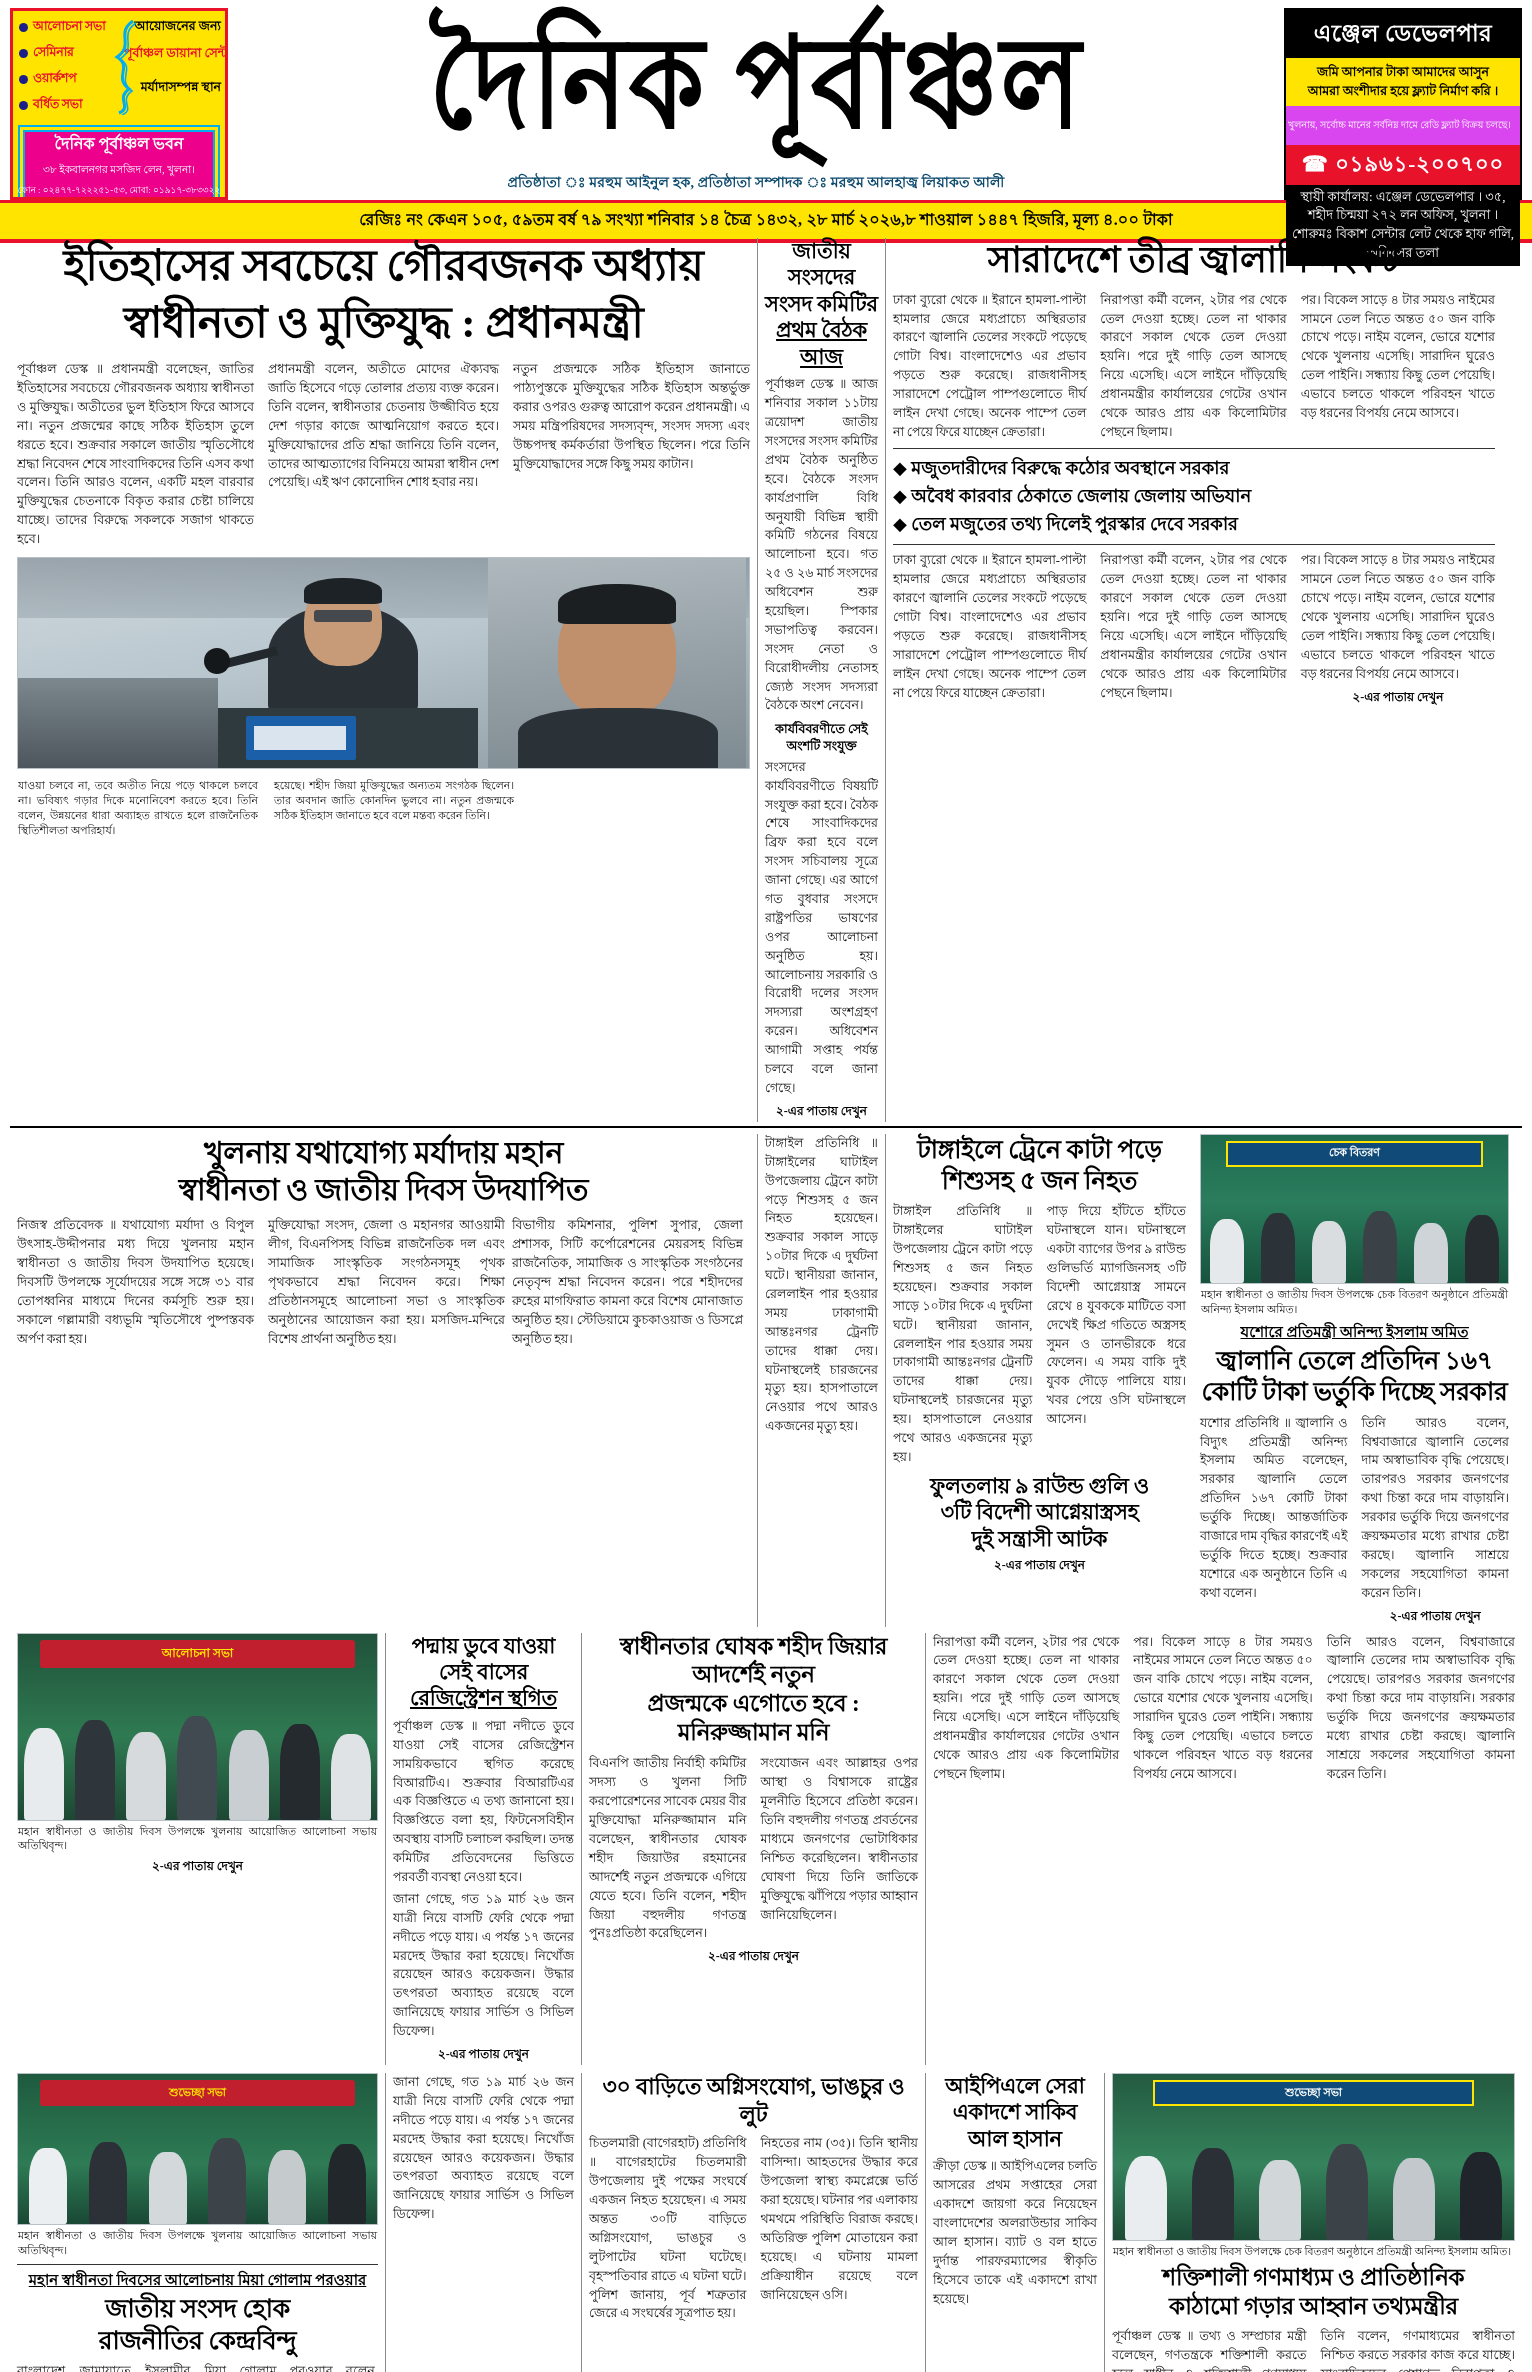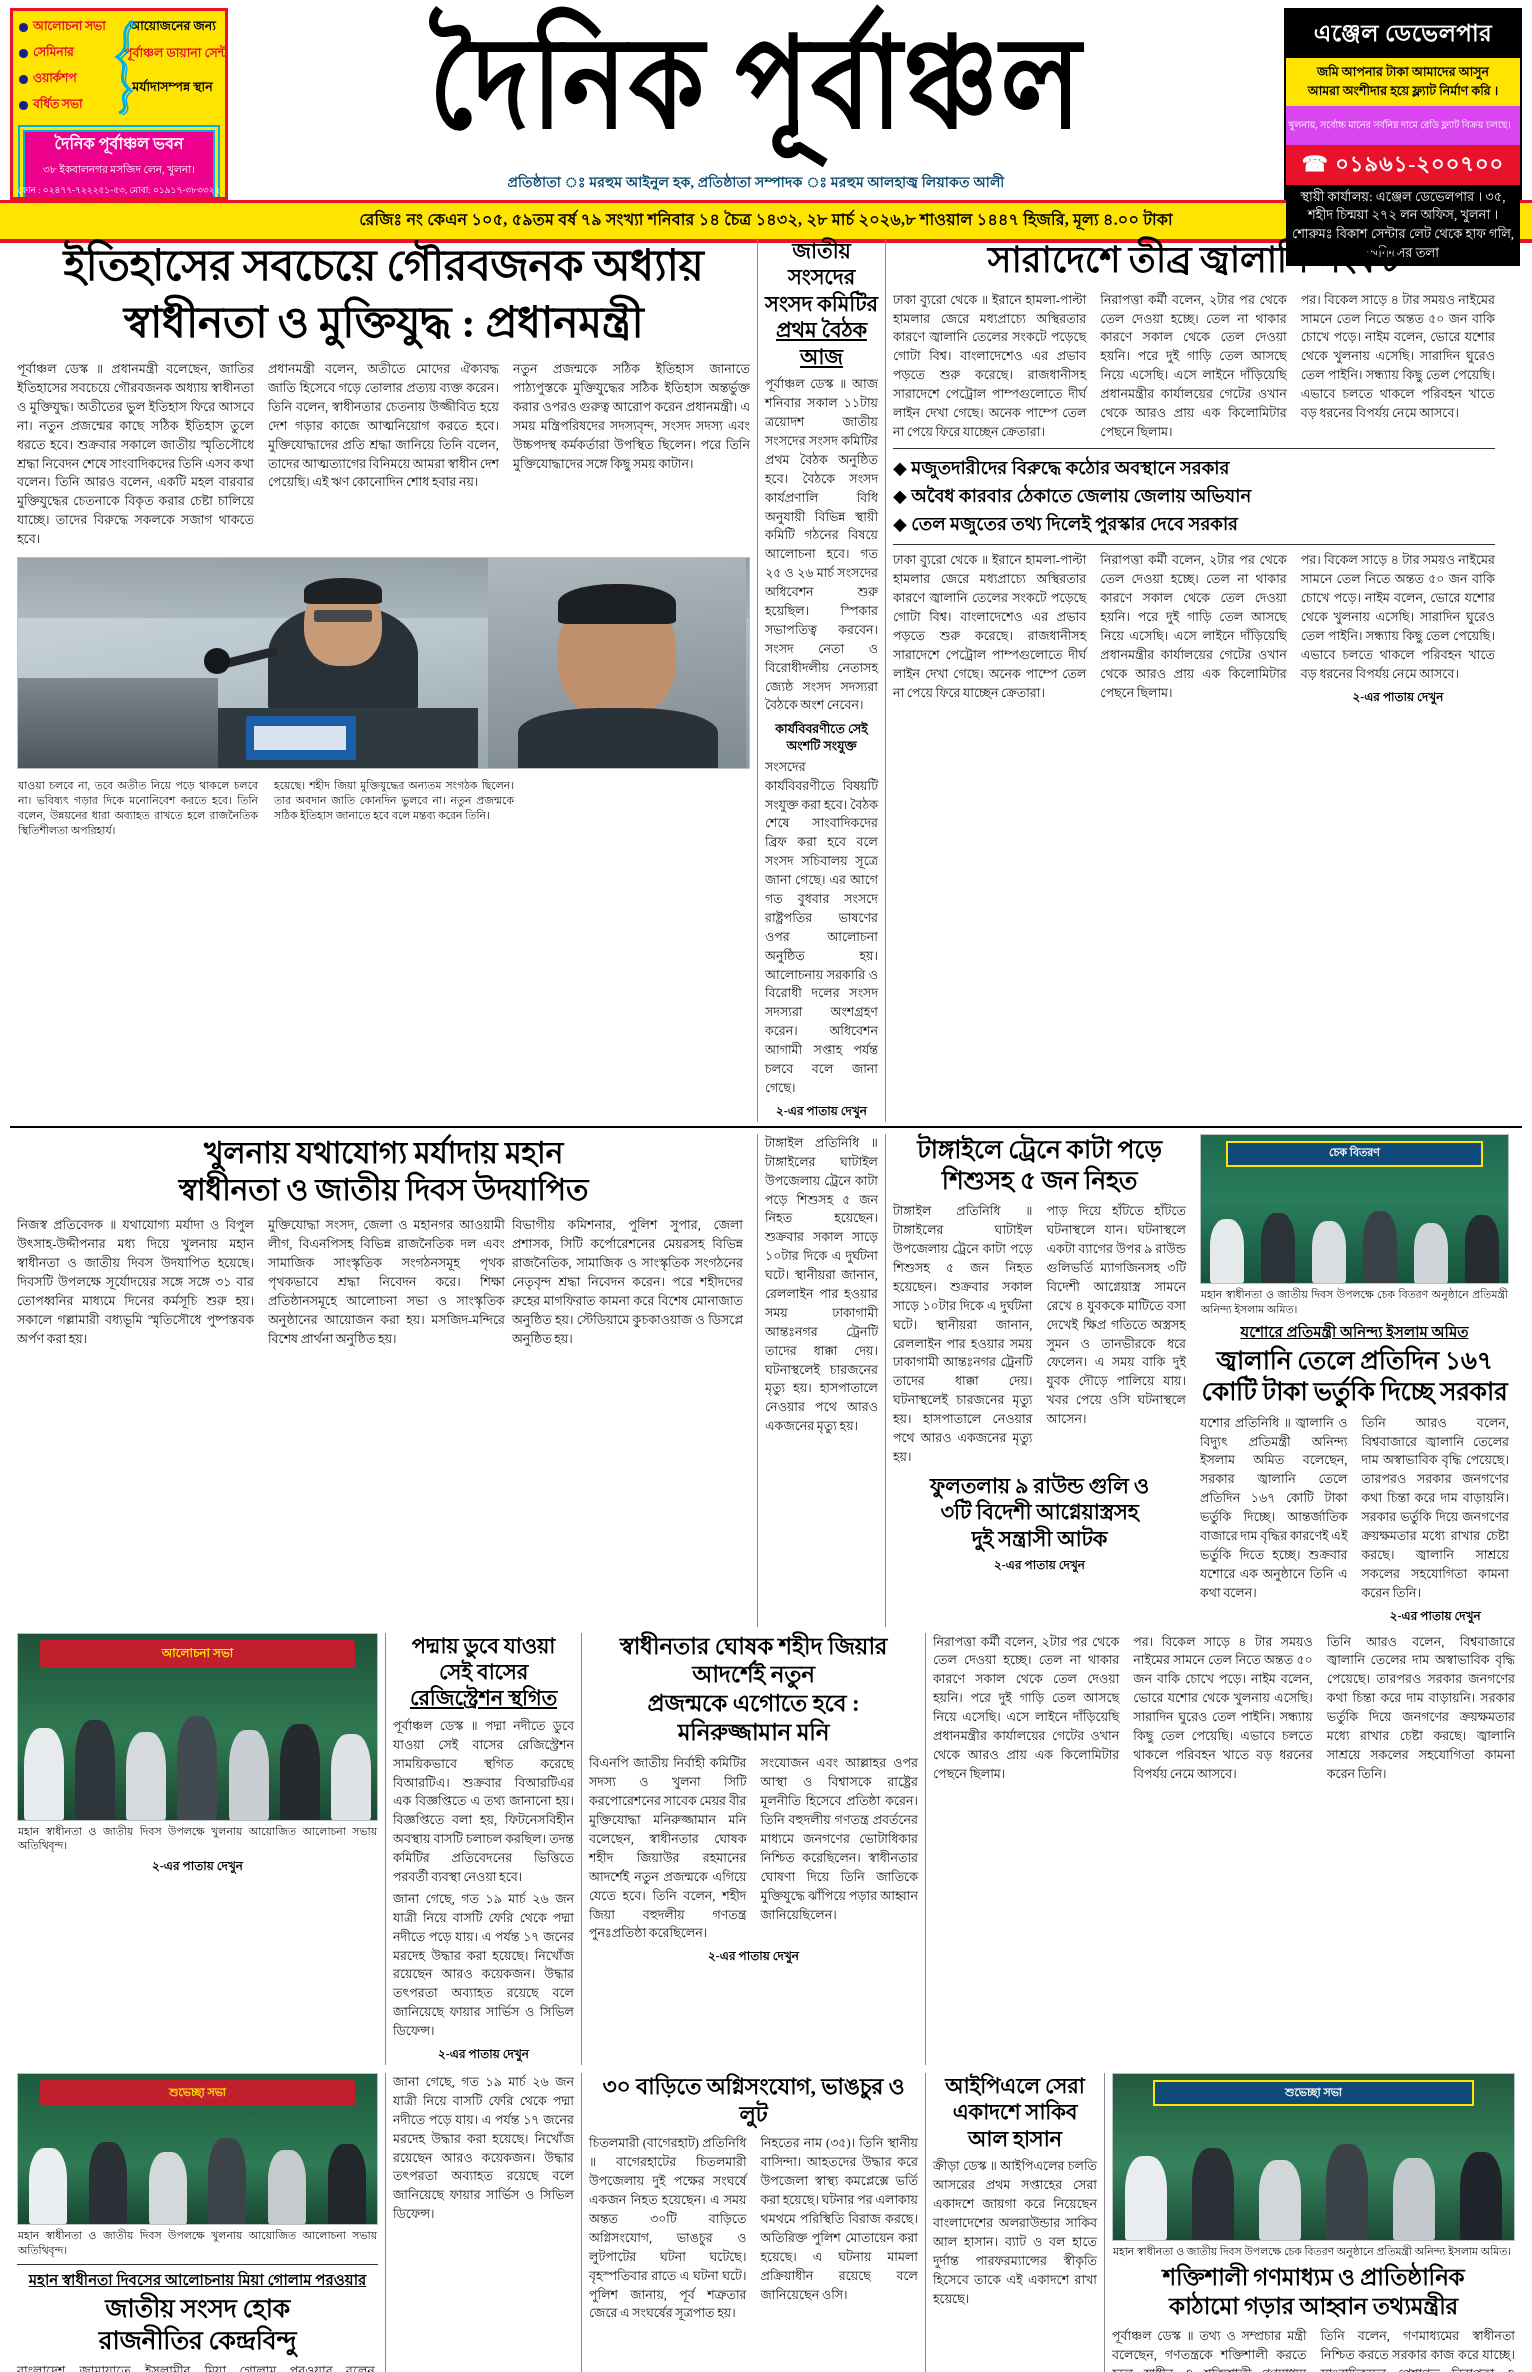--- a/index.html
+++ b/index.html
@@ -18,21 +18,21 @@
   
   .ad-left {
     width:218px; border:3px solid #e8122b; background:#ffe400;
     display:flex; flex-direction:column; position:relative; overflow:hidden;
   }
   .ad-left-top { flex:0 0 112px; position:relative; padding:6px 4px 0 6px; display:flex; }
   .al-bullets { width:52%; }
   .al-bul { display:flex; align-items:center; gap:5px; margin-bottom:6px; }
   .al-dot { width:9px; height:9px; border-radius:50%; background:#1b1f8a; flex:0 0 9px; }
   .al-bul span.t { color:#e8122b; font-size:12.5px; font-weight:bold; letter-spacing:-.3px; white-space:nowrap;}
-  .al-right { width:48%; text-align:center; position:relative; }
+  .al-right { width:48%; text-align:right; position:relative; }
   .al-r1 { color:#000; font-size:12.5px; font-weight:bold; white-space:nowrap; }
   .al-r2 { color:#e8122b; font-size:12.5px; font-weight:bold; white-space:nowrap; margin-top:7px;}
   .al-r3 { color:#000; font-size:12.5px; font-weight:bold; white-space:nowrap; margin-top:14px;}
   .al-squiggle { position:absolute; left:96px; top:8px; width:30px; height:96px; }
   .ad-left-bot {
     flex:1; margin:2px 5px 5px 5px; border:2px solid #00aeef;
     background:#ec008c; display:flex; flex-direction:column; justify-content:center;
     align-items:center; box-shadow: inset 0 0 0 3px #ffe400, inset 0 0 0 5px #00aeef;
     padding:4px 2px;
   }

